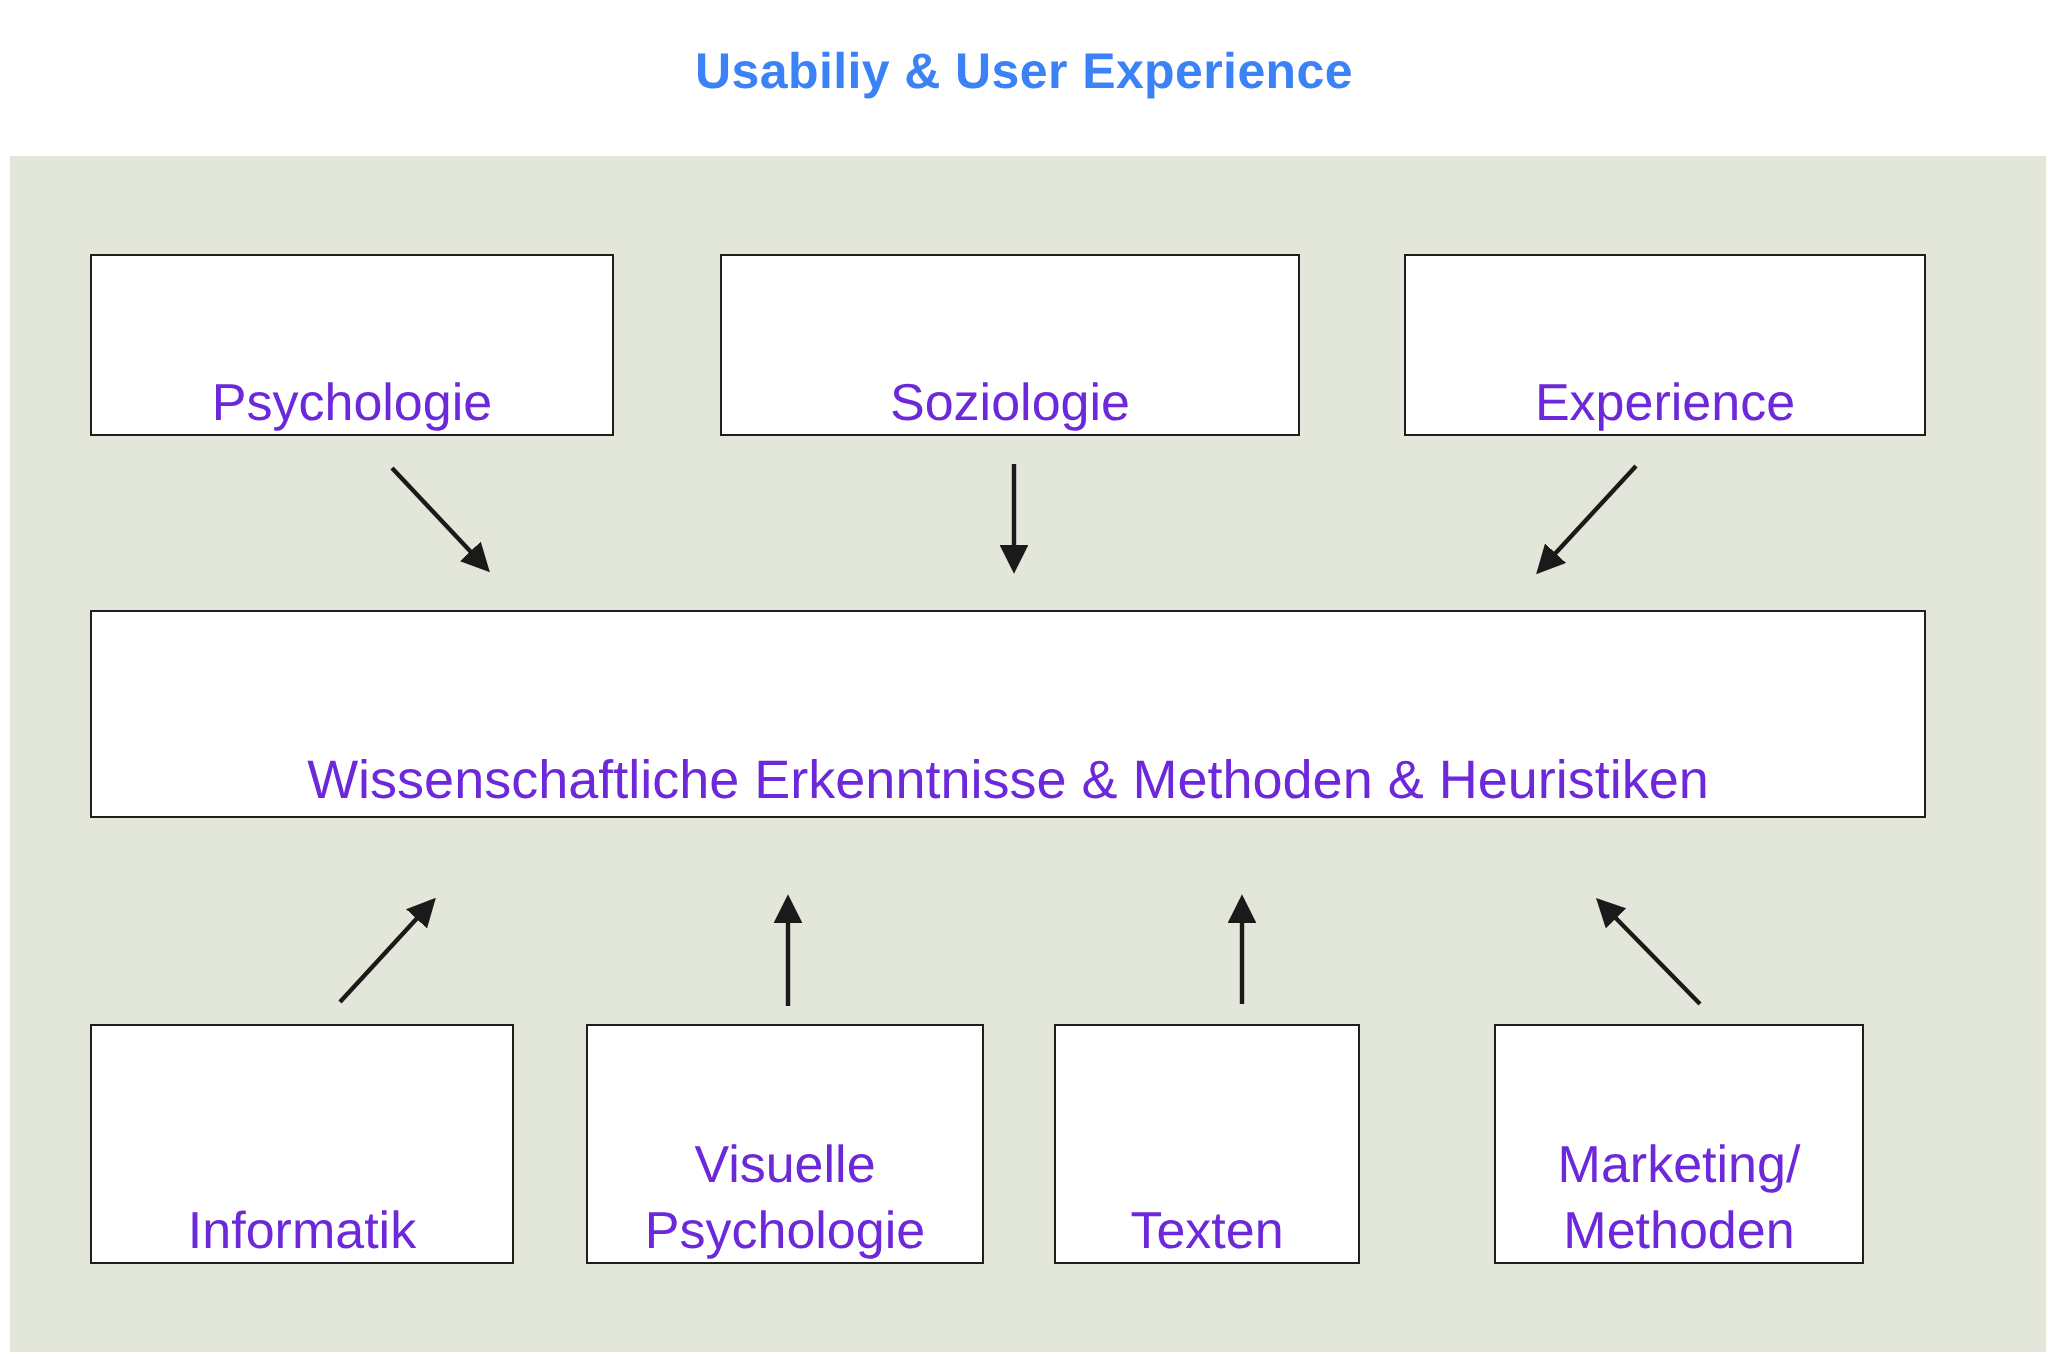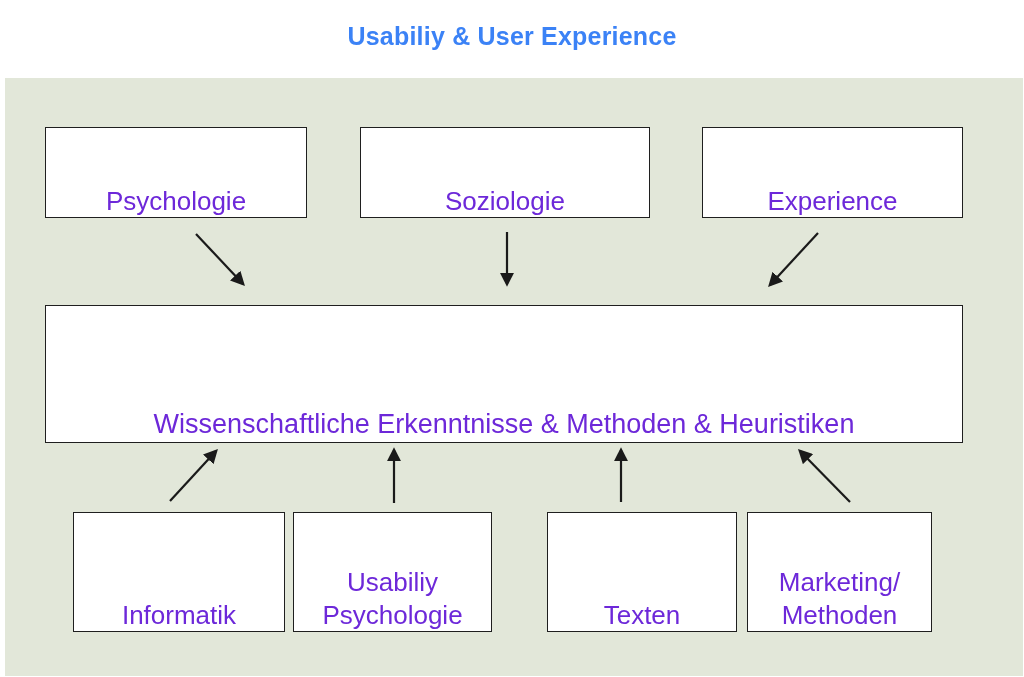--- a/index.html
+++ b/index.html
@@ -53,27 +53,27 @@
   .bottom-box { top: 434px; height: 120px; }
 
   .box-psychologie { left: 40px;  width: 262px; }
   .box-soziologie  { left: 355px; width: 290px; }
   .box-ethnologie  { left: 697px; width: 261px; }
 
   .box-central {
     left: 40px;
     top: 227px;
     width: 918px;
-    height: 138px;
+    height: 104px;
     font-size: 27px;
   }
 
-  .box-informatik { left: 40px;  width: 212px; margin-left: 28px; }
+  .box-informatik { left: 40px;  width: 212px; }
   .box-visuelle   { left: 288px; width: 199px; }
-  .box-texten     { left: 542px; width: 190px; }
+  .box-texten     { left: 522px; width: 153px; }
   .box-marketing  { left: 742px; width: 185px; }
 
   .arrows {
     position: absolute;
     left: 0;
     top: 0;
     width: 1018px;
     height: 598px;
     pointer-events: none;
   }
@@ -102,21 +102,21 @@
     </div>
 
     <div class="box box-central">
       <span>Wissenschaftliche Erkenntnisse &amp; Methoden &amp; Heuristiken</span>
     </div>
 
     <div class="box bottom-box box-informatik">
       <span>Informatik</span>
     </div>
     <div class="box bottom-box box-visuelle">
-      <span>Usabiliy</span>
+      <span>Visuelle</span>
       <span>Psychologie</span>
     </div>
     <div class="box bottom-box box-texten">
       <span>Texten</span>
     </div>
     <div class="box bottom-box box-marketing">
       <span>Marketing/</span>
       <span>Methoden</span>
     </div>
 

